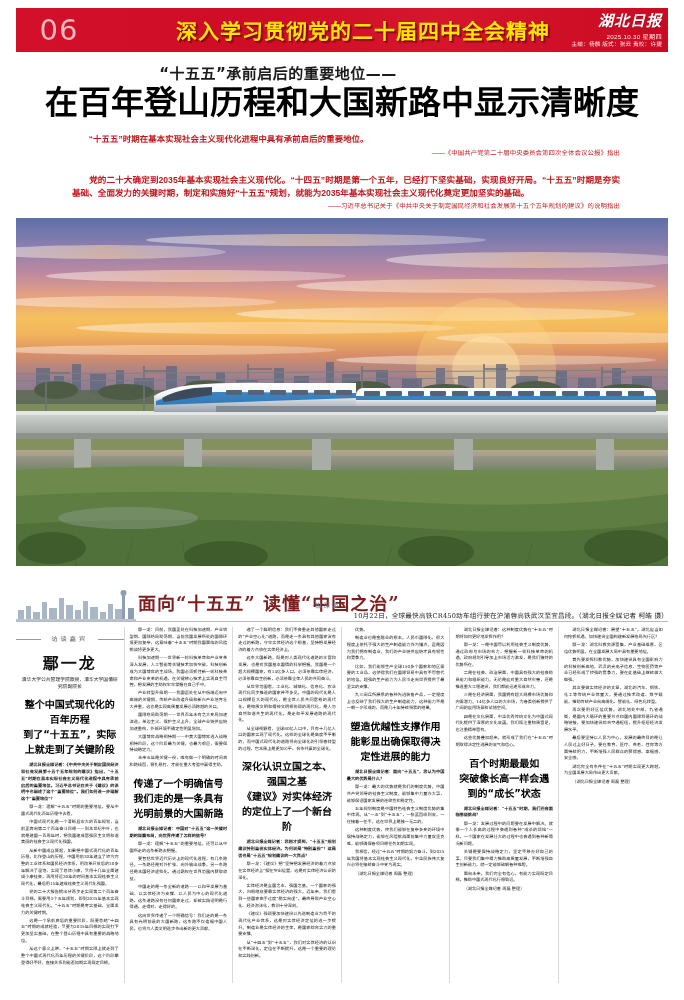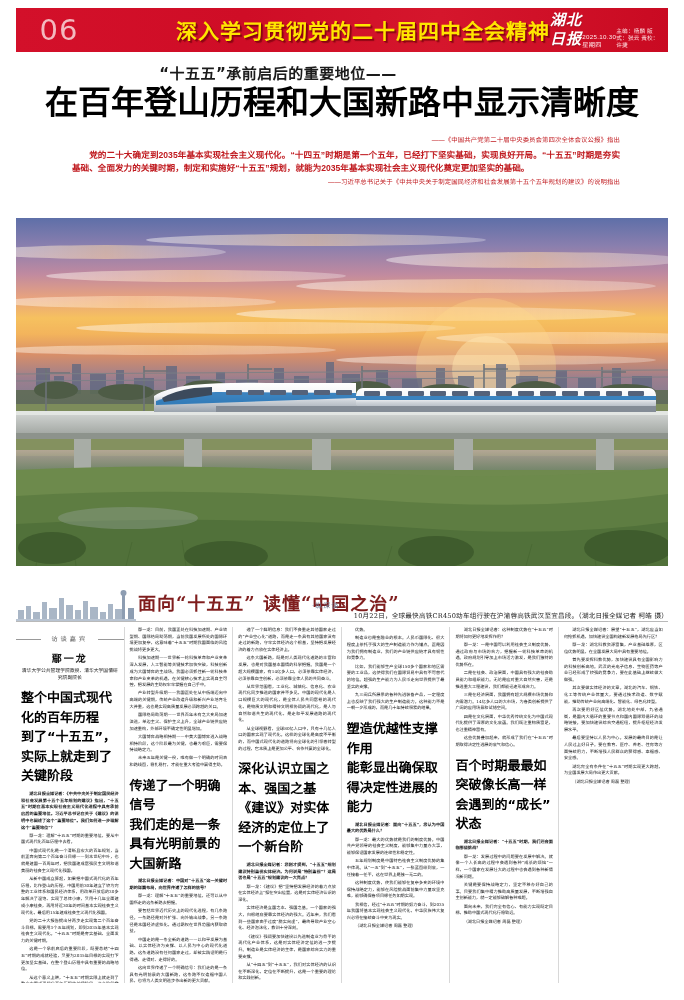--- a/index.html
+++ b/index.html
@@ -25,21 +25,21 @@
   }
   .banner-title {
     flex: 1; text-align: right;
     font-size: 21px; font-weight: 700; letter-spacing: 1px;
     color: #ffe600;
     text-shadow: 1px 1px 0 #8c0010, 2px 2px 1px rgba(90,0,6,.55);
     font-family: Liberation Sans, sans-serif;
   }
   .banner-masthead {
     width: 118px; flex: none; padding-right: 6px;
-    display: flex; flex-direction: row; align-items: flex-end; justify-content: flex-end;
+    display: flex; flex-direction: column; align-items: flex-end; justify-content: flex-end;
     color: #fff; line-height: 1.25;
   }
   .mast-logo {
     font-size: 15px; font-weight: 700; letter-spacing: 1px;
     font-family: "DejaVu Serif", serif; font-style: italic;
     color: #ffffff; text-shadow: 0 1px 1px rgba(0,0,0,.25);
   }
   .mast-date { font-size: 6.2px; letter-spacing: .3px; margin-top: 2px; color:#ffe9ea; }
   .mast-credit { font-size: 5.6px; letter-spacing: .2px; margin-top: 1px; color:#ffdfe1; }
 
@@ -62,21 +62,21 @@
     color: #c01a1f;
   }
   .q-lead {
     font-size: 8.4px; font-weight: 700; line-height: 1.5; letter-spacing: .1px;
     text-indent: 2em;
   }
   .q-src {
     font-size: 6.4px; text-align: right; margin-top: 2px; letter-spacing: .1px;
   }
   .q-body {
-    font-size: 8.6px; font-weight: 700; line-height: 1.55; margin-top: 5px;
+    font-size: 8.6px; font-weight: 700; line-height: 1.55; margin-top: 17px;
     text-indent: 2em; text-align: justify;
   }
   .q-src2 { font-size: 6.4px; text-align: right; margin-top: 1px; letter-spacing: .1px; }
 
   
   .photo {
     position: absolute; left: 16px; top: 218px; width: 652px; height: 348px;
     overflow: hidden; background: #2b3a56;
   }
   .photo svg { display: block; width: 652px; height: 348px; }
@@ -134,29 +134,29 @@
     display: inline-block; position: relative; padding: 0 12px;
     font-family: "DejaVu Serif", serif;
   }
   .guest-label::before, .guest-label::after {
     content: ""; position: absolute; top: 50%; width: 26px;
     border-top: 1px solid #999;
   }
   .guest-label::before { left: -24px; }
   .guest-label::after { right: -24px; }
   .guest-name {
-    font-size: 10px; font-weight: 700; color: #111; margin-top: 5px;
+    font-size: 16px; font-weight: 700; color: #111; margin-top: 5px;
     font-family: Liberation Serif, serif; letter-spacing: 2px;
   }
   .guest-title {
     font-size: 4.8px; color: #222; margin-top: 3px; line-height: 1.4;
     font-family: "DejaVu Serif", serif;
   }
   .sub-head {
-    text-align: left; font-size: 13px; font-weight: 700; color: #000;
+    text-align: center; font-size: 10px; font-weight: 700; color: #000;
     line-height: 1.5; margin: 7px 0 5px;
     font-family: "DejaVu Sans", sans-serif;
   }
 </style>
 </head>
 <body>
 
 <div class="page">
 
   <div class="banner">
@@ -166,20 +166,21 @@
       <div class="mast-logo">湖北日报</div>
       <div class="mast-date">2025.10.30 星期四</div>
       <div class="mast-credit">主编：杨麟 版式：张云 责校：许捷</div>
     </div>
   </div>
 
   <div class="kicker">“十五五”承前启后的重要地位——</div>
   <div class="headline">在百年登山历程和大国新路中显示清晰度</div>
 
   <div class="quotebox">
+    <div class="q-lead">“十五五”时期在基本实现社会主义现代化进程中具有承前启后的重要地位。</div>
     <div class="q-src">——《中国共产党第二十届中央委员会第四次全体会议公报》指出</div>
     <div class="q-body">党的二十大确定到2035年基本实现社会主义现代化。“十四五”时期是第一个五年，已经打下坚实基础，实现良好开局。“十五五”时期是夯实基础、全面发力的关键时期，制定和实施好“十五五”规划，就能为2035年基本实现社会主义现代化奠定更加坚实的基础。</div>
     <div class="q-src2">——习近平总书记关于《中共中央关于制定国民经济和社会发展第十五个五年规划的建议》的说明指出</div>
   </div>
 
   <div class="photo">
     <svg viewBox="0 0 652 348" preserveAspectRatio="none">
       <defs>
         <linearGradient id="sky" x1="0" y1="0" x2="0" y2="1">
           <stop offset="0%" stop-color="#5e6fa8"></stop>

